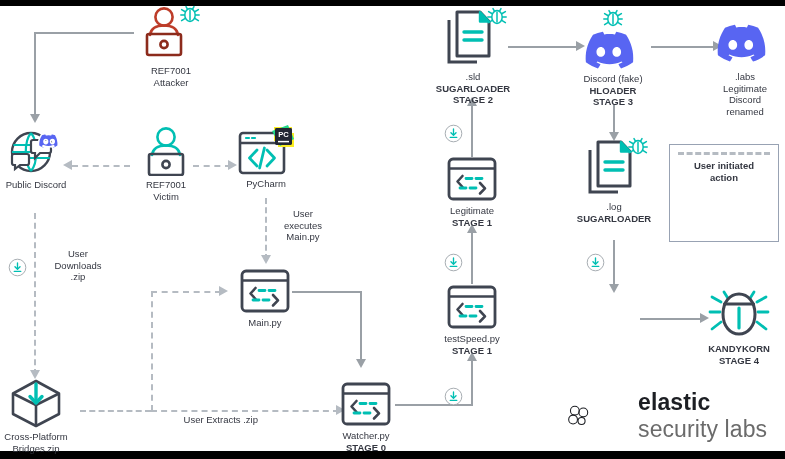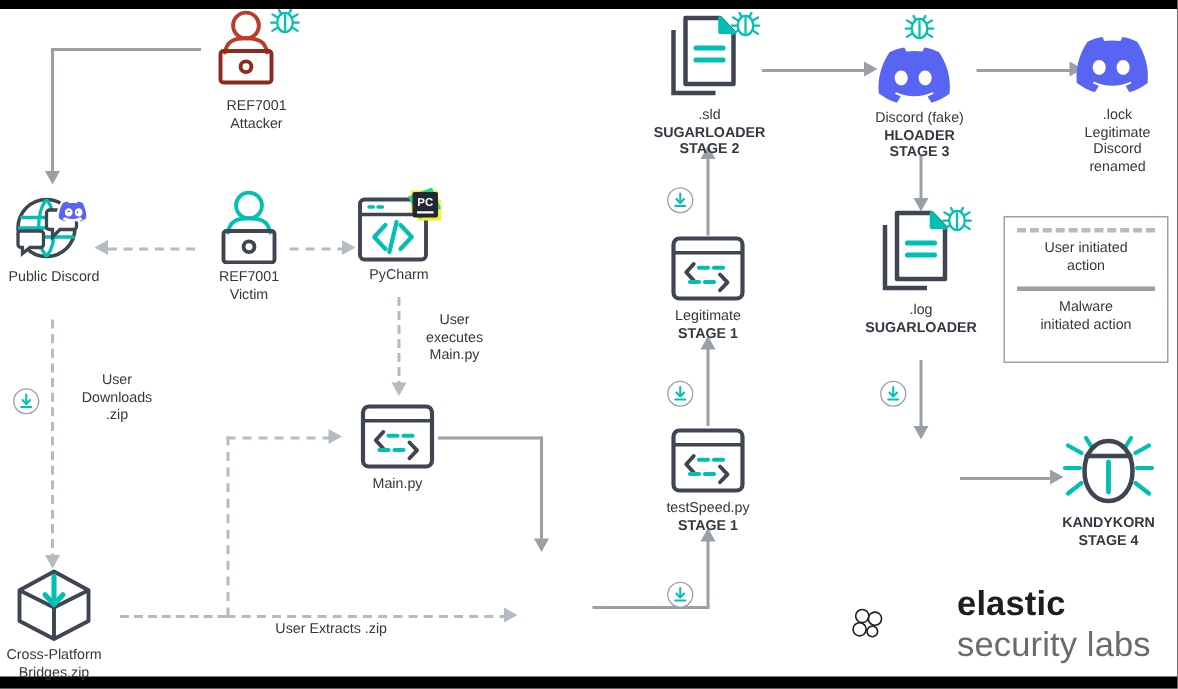--- a/index.html
+++ b/index.html
@@ -31,21 +31,21 @@
   .arrowD{position:absolute;width:0;height:0;border-top:9px solid #9aa0a6;border-left:5.5px solid transparent;border-right:5.5px solid transparent;}
   .arrowU{position:absolute;width:0;height:0;border-bottom:9px solid #9aa0a6;border-left:5.5px solid transparent;border-right:5.5px solid transparent;}
   .arrowD-d{position:absolute;width:0;height:0;border-top:9px solid #b5bbc2;border-left:5.5px solid transparent;border-right:5.5px solid transparent;}
   .arrowR-d{position:absolute;width:0;height:0;border-left:9px solid #b5bbc2;border-top:5.5px solid transparent;border-bottom:5.5px solid transparent;}
 
   .lbl{position:absolute;font-size:9.5px;line-height:11.5px;text-align:center;color:#343741;}
 
   .dlicon{position:absolute;width:19px;height:19px;}
 
   .legend{position:absolute;border:1px solid #98a2b3;background:#fff;}
-  .legend-row{display:flex;flex-direction:column;align-items:center;}
+  .legend-row{display:flex;flex-direction:column;align-items:center;font-weight:bold;}
   .legend-txt{font-size:9.5px;line-height:11.5px;text-align:center;color:#343741;}
   .legend-dash{width:92px;height:0;border-top:3px dashed #b5bbc2;margin:7px 0 5px 0;}
   .legend-solid{width:92px;height:3px;background:#9aa0a6;margin:8px 0 5px 0;}
 
   .brand{position:absolute;display:flex;align-items:center;gap:7px;}
   .brand-txt{font-size:23px;color:#6b6b6b;letter-spacing:.1px;}
   .brand-txt b{color:#1c1e23;font-weight:bold;}
 </style>
 </head>
 <body>
@@ -226,20 +226,34 @@
       <path d="M17.5 20 L12.5 25.5 L17.5 31" fill="none" stroke="#3f4551" stroke-width="2.6" stroke-linecap="round" stroke-linejoin="round"></path>
       <path d="M21 22.5 L27 22.5 M31 22.5 L37 22.5" stroke="#00BFB3" stroke-width="2.8" stroke-linecap="round"></path>
       <path d="M15 32 L21 32 M25 32 L31 32" stroke="#00BFB3" stroke-width="2.8" stroke-linecap="round"></path>
       <path d="M35 27 L40 32.3 L35 37.5" fill="none" stroke="#3f4551" stroke-width="2.6" stroke-linecap="round" stroke-linejoin="round"></path>
     </svg>
     <div class="cap">
       <span class="n">Main.py</span>
     </div>
   </div>
 
+  <div class="node" style="left:338px;top:381px;width:56px;">
+    <svg class="ico" width="54" height="46" viewBox="0 0 54 46">
+      <rect x="4" y="3" width="46" height="40" rx="4" fill="#fff" stroke="#3f4551" stroke-width="2.8"></rect>
+      <path d="M4 12.5 L50 12.5" stroke="#3f4551" stroke-width="2.4"></path>
+      <path d="M17.5 20 L12.5 25.5 L17.5 31" fill="none" stroke="#3f4551" stroke-width="2.6" stroke-linecap="round" stroke-linejoin="round"></path>
+      <path d="M21 22.5 L27 22.5 M31 22.5 L37 22.5" stroke="#00BFB3" stroke-width="2.8" stroke-linecap="round"></path>
+      <path d="M15 32 L21 32 M25 32 L31 32" stroke="#00BFB3" stroke-width="2.8" stroke-linecap="round"></path>
+      <path d="M35 27 L40 32.3 L35 37.5" fill="none" stroke="#3f4551" stroke-width="2.6" stroke-linecap="round" stroke-linejoin="round"></path>
+    </svg>
+    <div class="cap">
+      <span class="n">Watcher.py</span>
+      <span class="b">STAGE 0</span>
+    </div>
+  </div>
 
   <div class="node" style="left:443px;top:284px;width:58px;">
     <svg class="ico" width="54" height="46" viewBox="0 0 54 46">
       <rect x="4" y="3" width="46" height="40" rx="4" fill="#fff" stroke="#3f4551" stroke-width="2.8"></rect>
       <path d="M4 12.5 L50 12.5" stroke="#3f4551" stroke-width="2.4"></path>
       <path d="M17.5 20 L12.5 25.5 L17.5 31" fill="none" stroke="#3f4551" stroke-width="2.6" stroke-linecap="round" stroke-linejoin="round"></path>
       <path d="M21 22.5 L27 22.5 M31 22.5 L37 22.5" stroke="#00BFB3" stroke-width="2.8" stroke-linecap="round"></path>
       <path d="M15 32 L21 32 M25 32 L31 32" stroke="#00BFB3" stroke-width="2.8" stroke-linecap="round"></path>
       <path d="M35 27 L40 32.3 L35 37.5" fill="none" stroke="#3f4551" stroke-width="2.6" stroke-linecap="round" stroke-linejoin="round"></path>
     </svg>
@@ -301,21 +315,21 @@
       <span class="b">HLOADER</span>
       <span class="b">STAGE 3</span>
     </div>
   </div>
 
   <div class="node" style="left:711px;top:22px;width:68px;">
     <svg class="ico" width="66" height="46" viewBox="0 0 66 46">
       <path d="M46.2 5.8 c-3.1-1.45-6.4-2.5-9.9-3.1 -.45.78-.96 1.84-1.32 2.68 -3.6-.54-7.2-.54-10.74 0 -.36-.84-.9-1.9-1.35-2.68 -3.5.6-6.8 1.66-9.9 3.1 -6.26 9.4-7.95 18.55-7.1 27.56 4.1 3.06 8.1 4.92 12.04 6.14 .98-1.34 1.84-2.76 2.58-4.26 -1.42-.54-2.78-1.2-4.06-1.98 .34-.25.67-.51.99-.78 7.84 3.66 16.36 3.66 24.1 0 .33.27.66.53.99.78 -1.29.78-2.65 1.44-4.07 1.99 .74 1.5 1.6 2.92 2.58 4.26 3.95-1.22 7.96-3.08 12.05-6.15 1-10.45-1.7-19.52-7.01-27.56 z M20.8 27.8 c-2.37 0-4.32-2.19-4.32-4.87 0-2.68 1.9-4.88 4.32-4.88 2.42 0 4.37 2.19 4.33 4.88 0 2.68-1.91 4.87-4.33 4.87z m15.96 0 c-2.37 0-4.32-2.19-4.32-4.87 0-2.68 1.9-4.88 4.32-4.88 2.42 0 4.36 2.19 4.32 4.88 0 2.68-1.9 4.87-4.32 4.87z" fill="#5865F2"></path>
     </svg>
     <div class="cap">
-      <span class="n">.lock</span>
+      <span class="n">.labs</span>
       <span class="n">Legitimate</span>
       <span class="n">Discord</span>
       <span class="n">renamed</span>
     </div>
   </div>
 
   <div class="node" style="left:581px;top:136px;width:66px;">
     <svg class="ico" width="72" height="62" viewBox="0 0 72 62">
       <path d="M12 14 L12 56 L40 56" fill="none" stroke="#3f4551" stroke-width="3"></path>
       <path d="M20 6 L43 6 L52 15.5 L52 50 L20 50 Z" fill="#fff" stroke="#3f4551" stroke-width="3" stroke-linejoin="round"></path>
@@ -361,24 +375,20 @@
   </div>
   <div class="lbl" style="left:108px;top:414px;width:150px;text-align:right;">
     <span>User Extracts .zip</span>
   </div>
 
   <div class="legend" style="left:669px;top:144px;width:108px;height:96px;">
     <div class="legend-row">
       <div class="legend-dash"></div>
       <div class="legend-txt"><span>User initiated</span><br><span>action</span></div>
     </div>
-    <div class="legend-row">
-      <div class="legend-solid"></div>
-      <div class="legend-txt"><span>Malware</span><br><span>initiated action</span></div>
-    </div>
   </div>
 
   <div class="brand" style="left:566px;top:389px;gap:48px;">
     <svg width="34" height="32" viewBox="0 0 34 32">
       <g fill="none" stroke="#1c1e23" stroke-width="1.5">
         <circle cx="12.5" cy="8.5" r="6.2"></circle>
         <circle cx="24.5" cy="11" r="6.2"></circle>
         <circle cx="10" cy="21" r="6.2"></circle>
         <circle cx="22" cy="23" r="5"></circle>
       </g>

